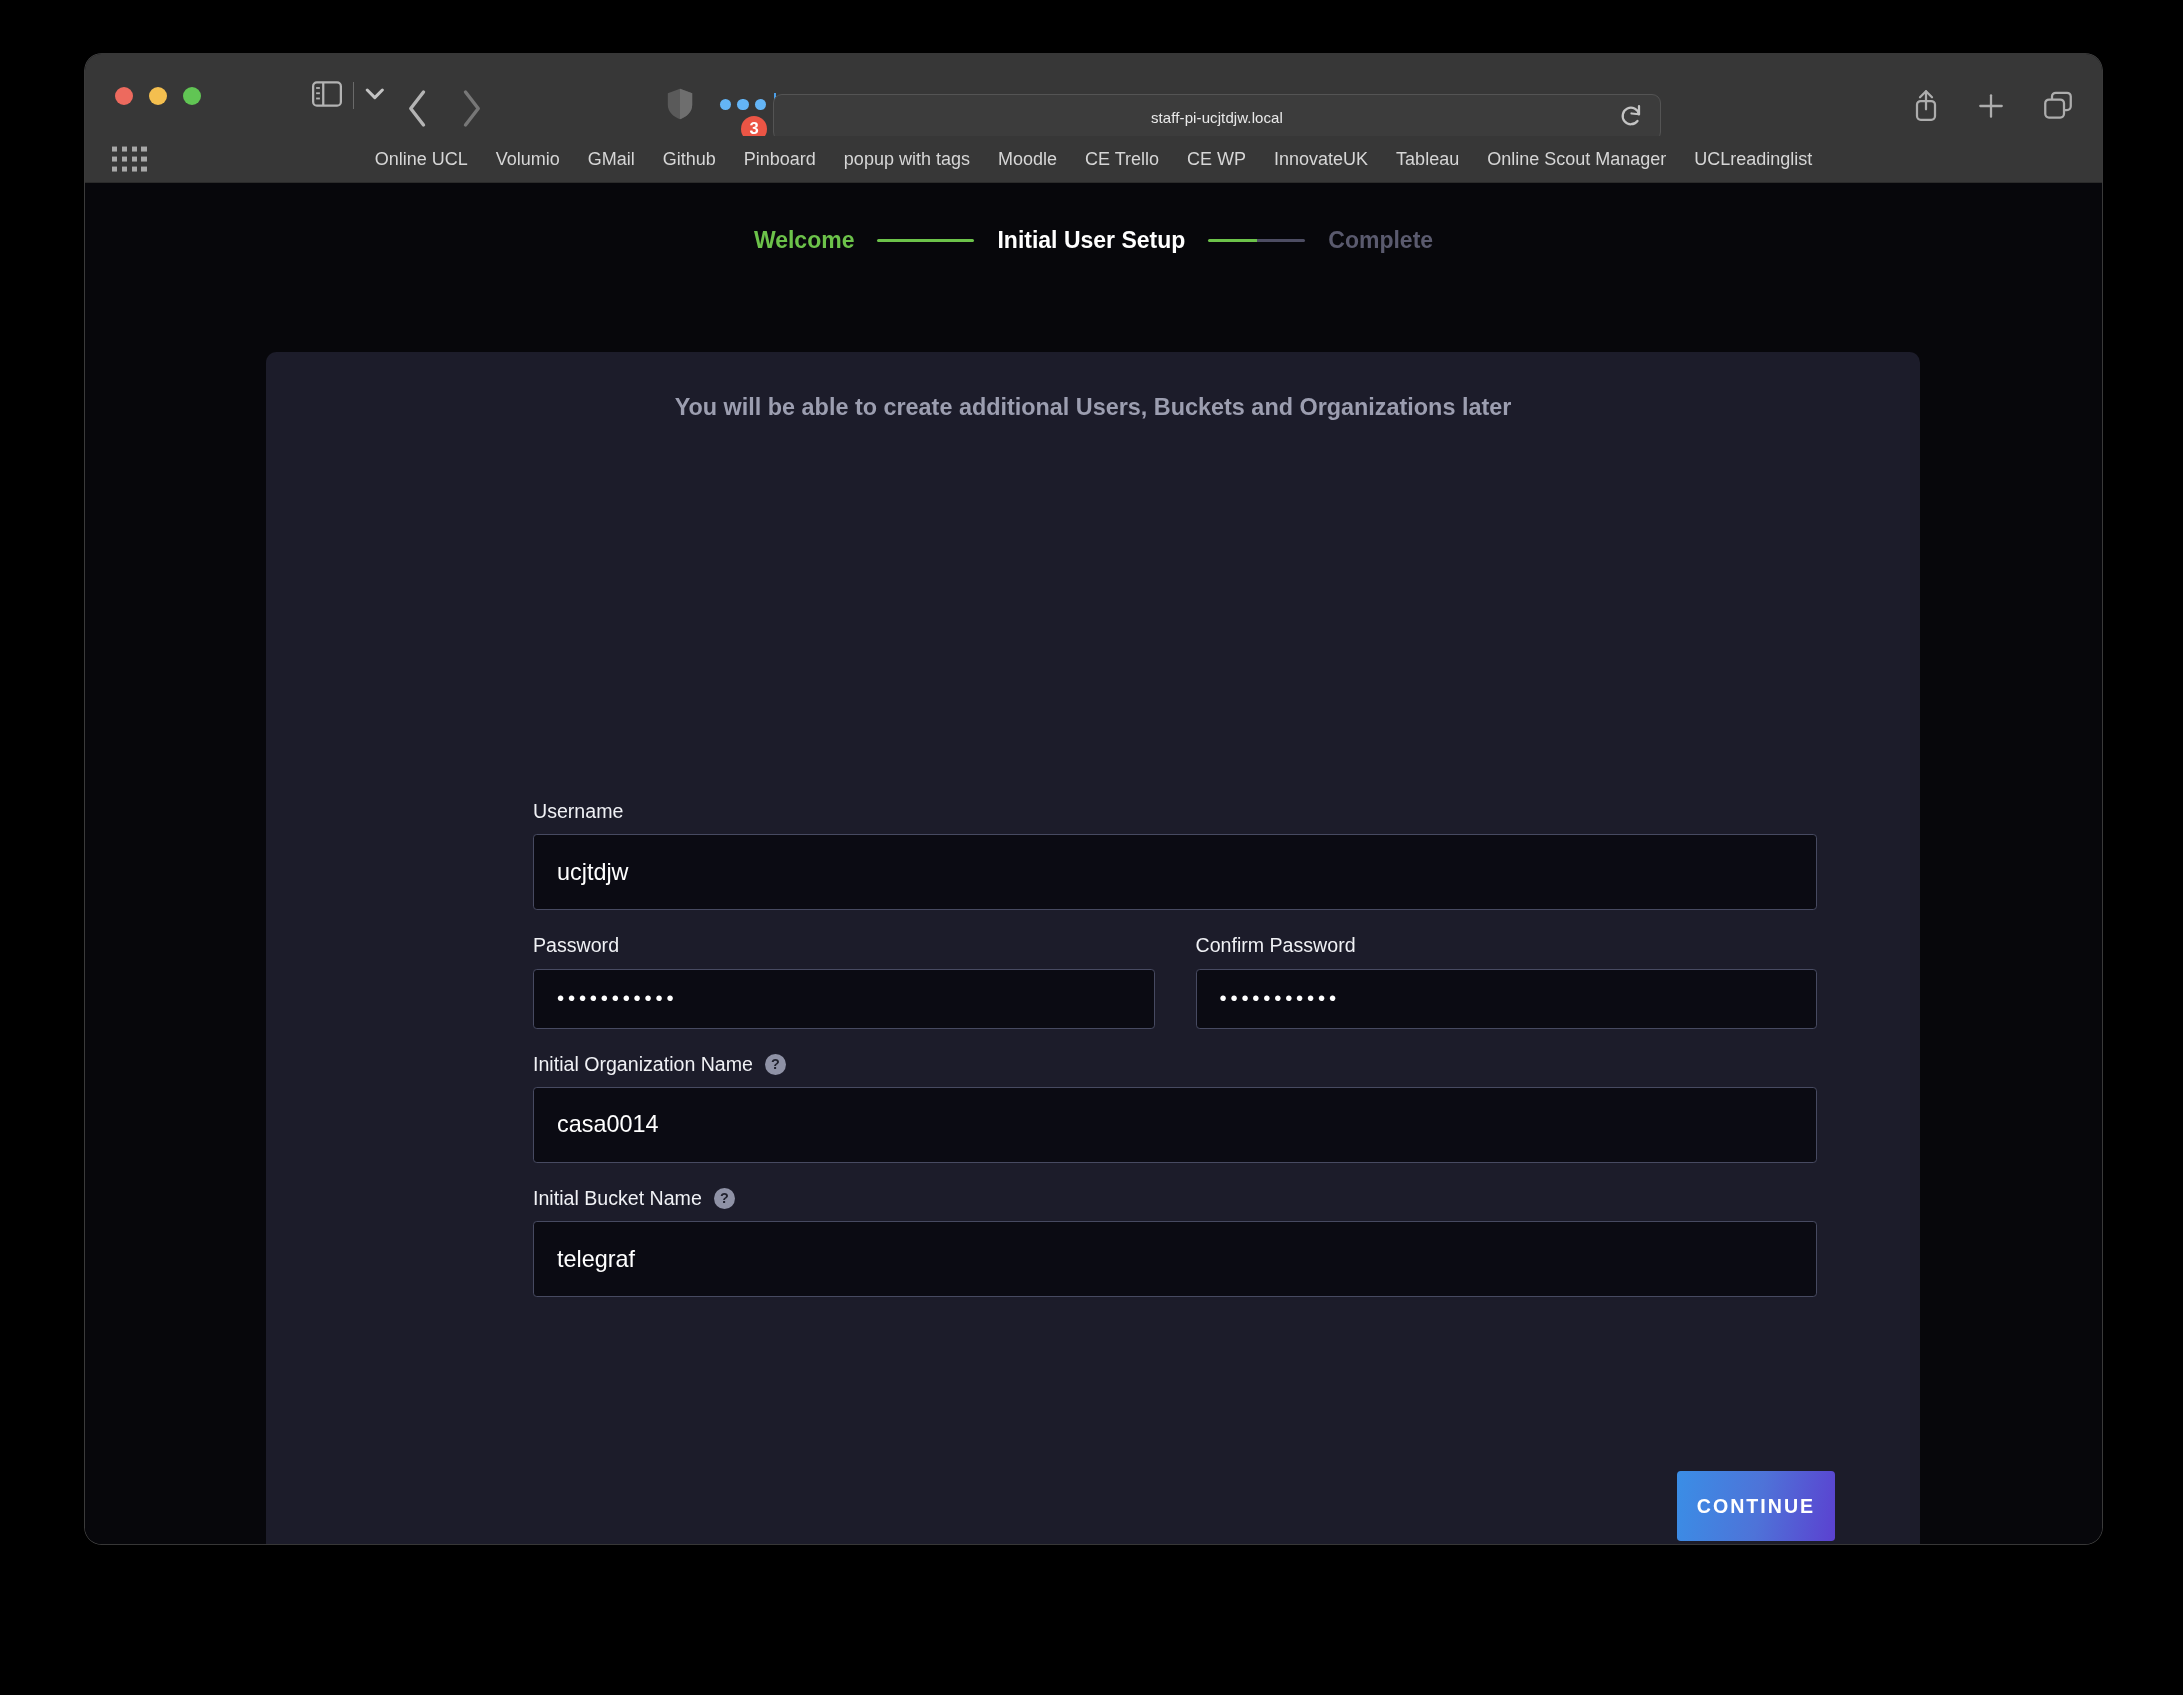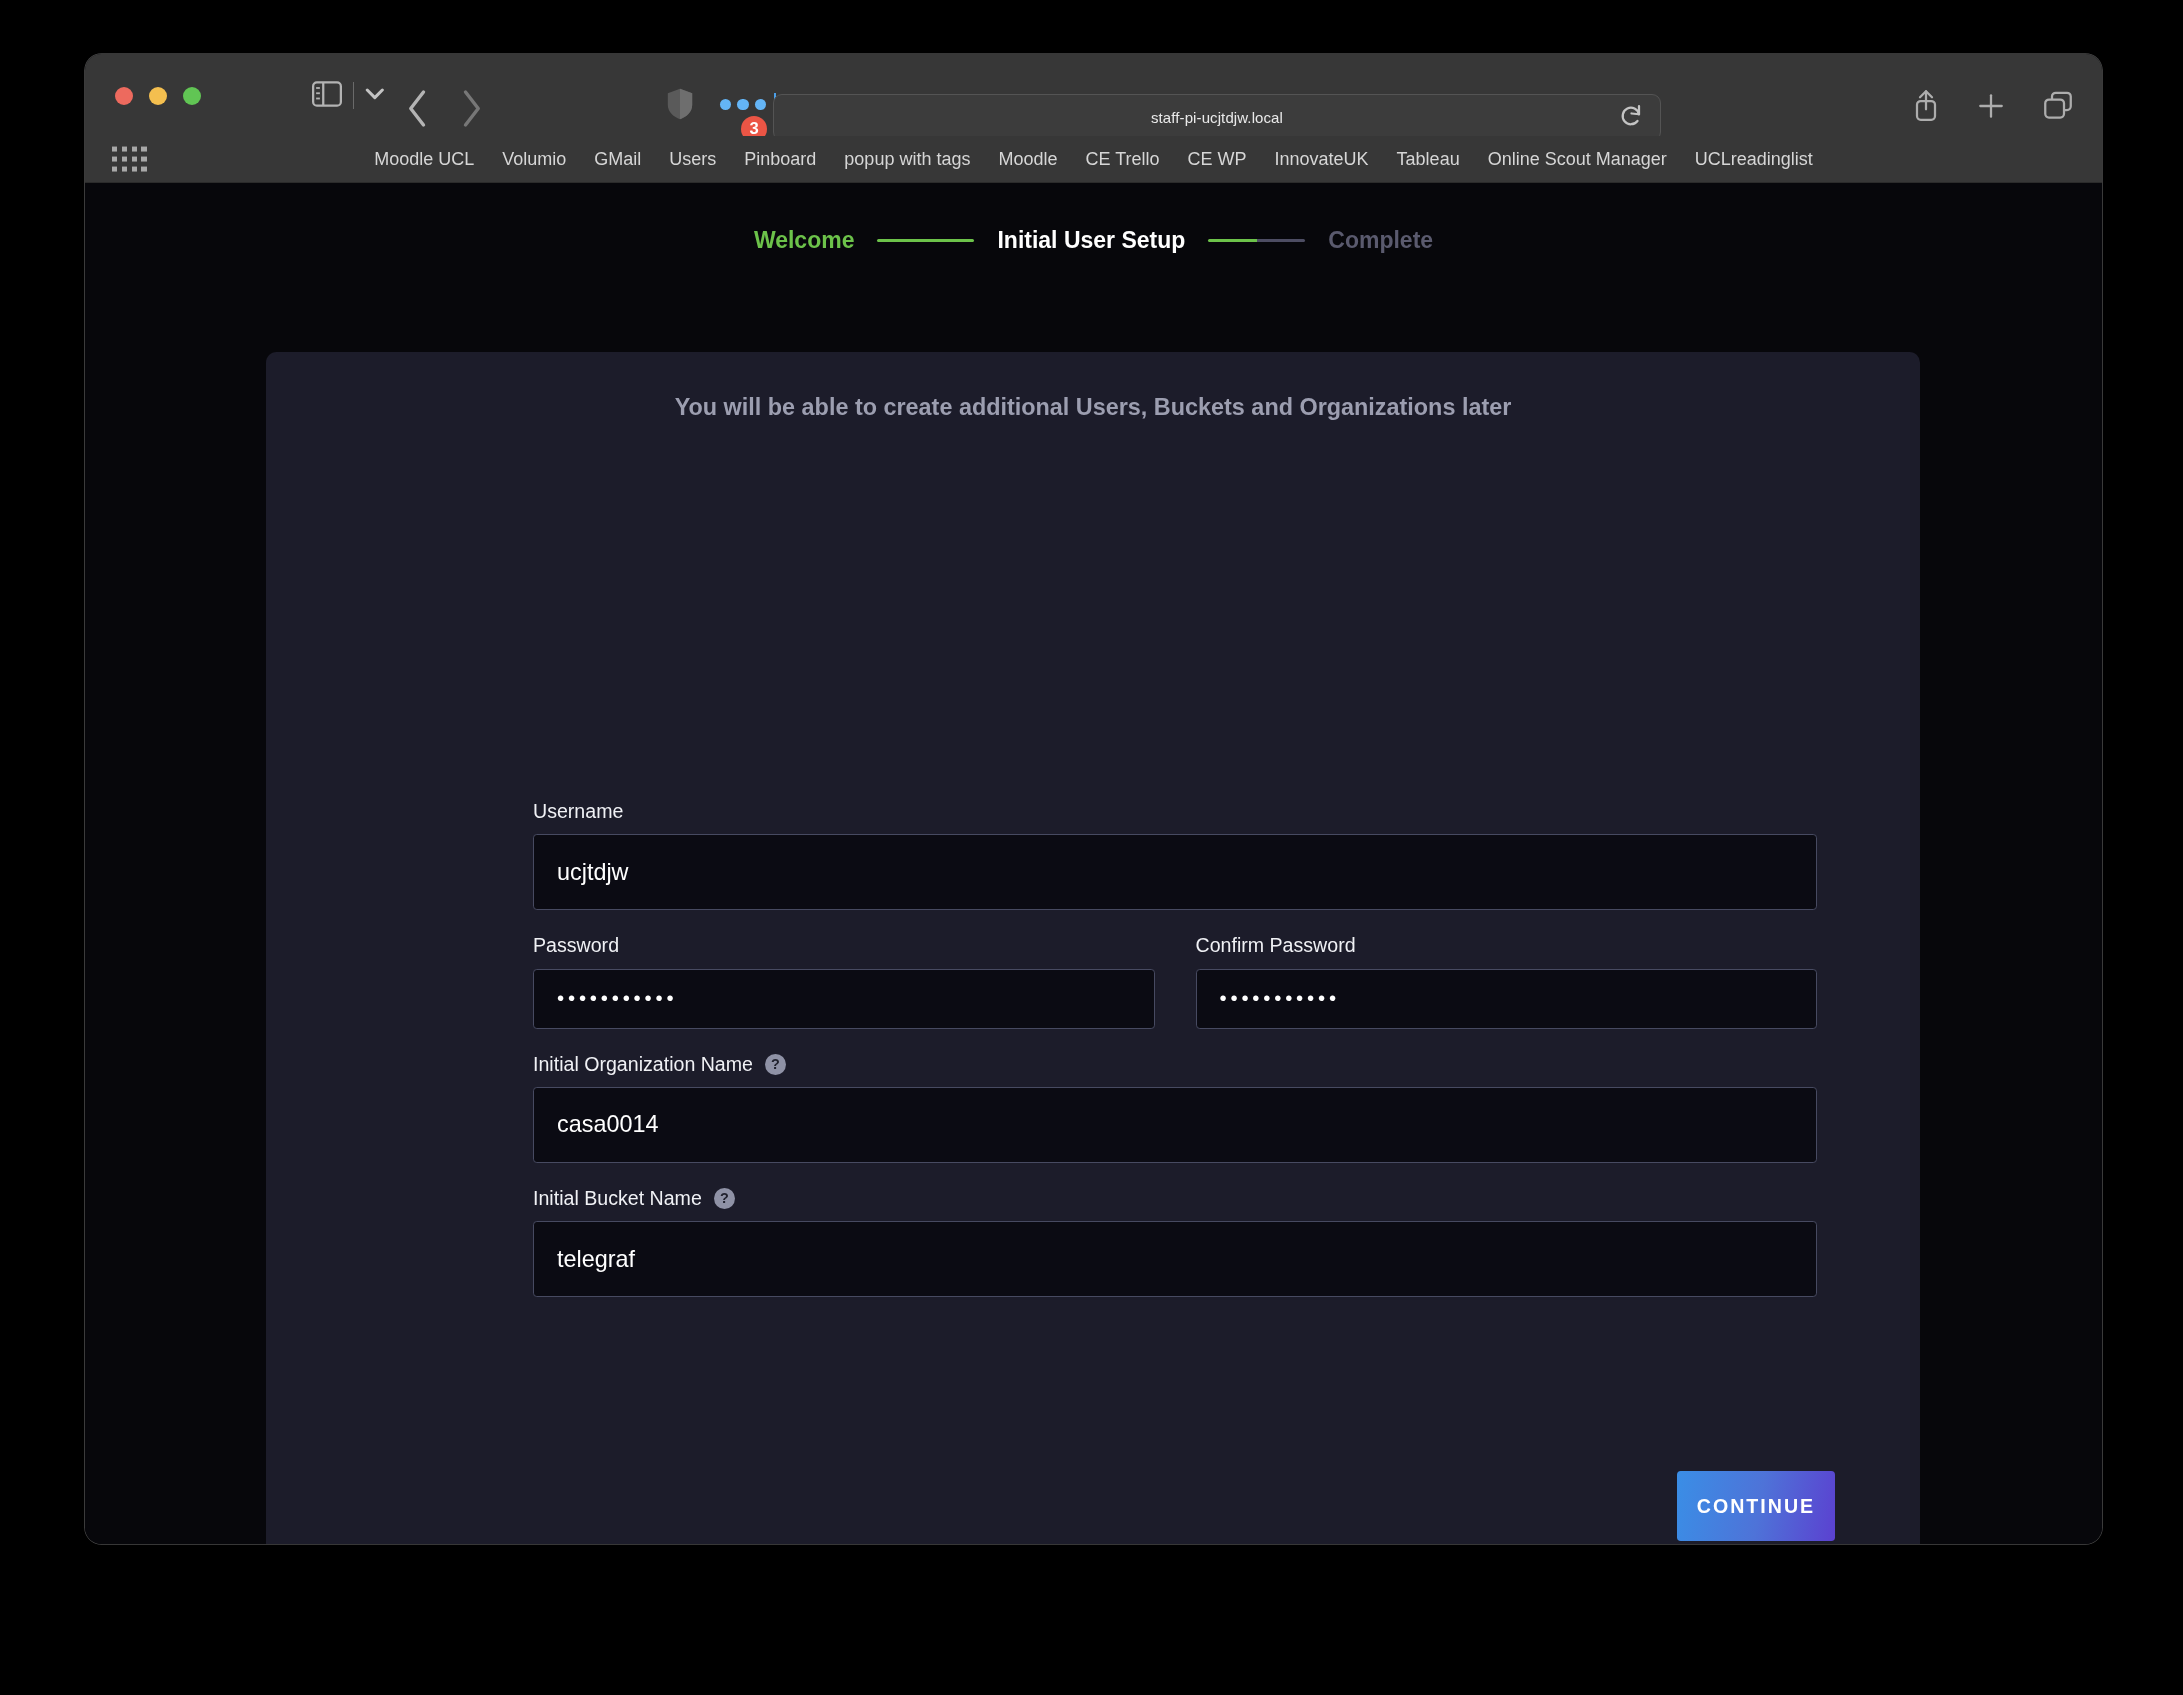--- a/index.html
+++ b/index.html
@@ -344,24 +344,24 @@
         <span class="grid-dot"></span>
       <span class="grid-dot"></span>
         <span class="grid-dot"></span>
         <span class="grid-dot"></span>
         <span class="grid-dot"></span>
       <span class="grid-dot"></span>
         <span class="grid-dot"></span>
         <span class="grid-dot"></span>
         <span class="grid-dot"></span>
     </div>
-    <span class="bookmark">Moodle UCL</span>
+    <span class="bookmark">Online UCL</span>
     <span class="bookmark">Volumio</span>
     <span class="bookmark">GMail</span>
-    <span class="bookmark">Users</span>
+    <span class="bookmark">Github</span>
     <span class="bookmark">Pinboard</span>
     <span class="bookmark">popup with tags</span>
     <span class="bookmark">Moodle</span>
     <span class="bookmark">CE Trello</span>
     <span class="bookmark">CE WP</span>
     <span class="bookmark">InnovateUK</span>
     <span class="bookmark">Tableau</span>
     <span class="bookmark">Online Scout Manager</span>
     <span class="bookmark">UCLreadinglist</span>
   </div>

